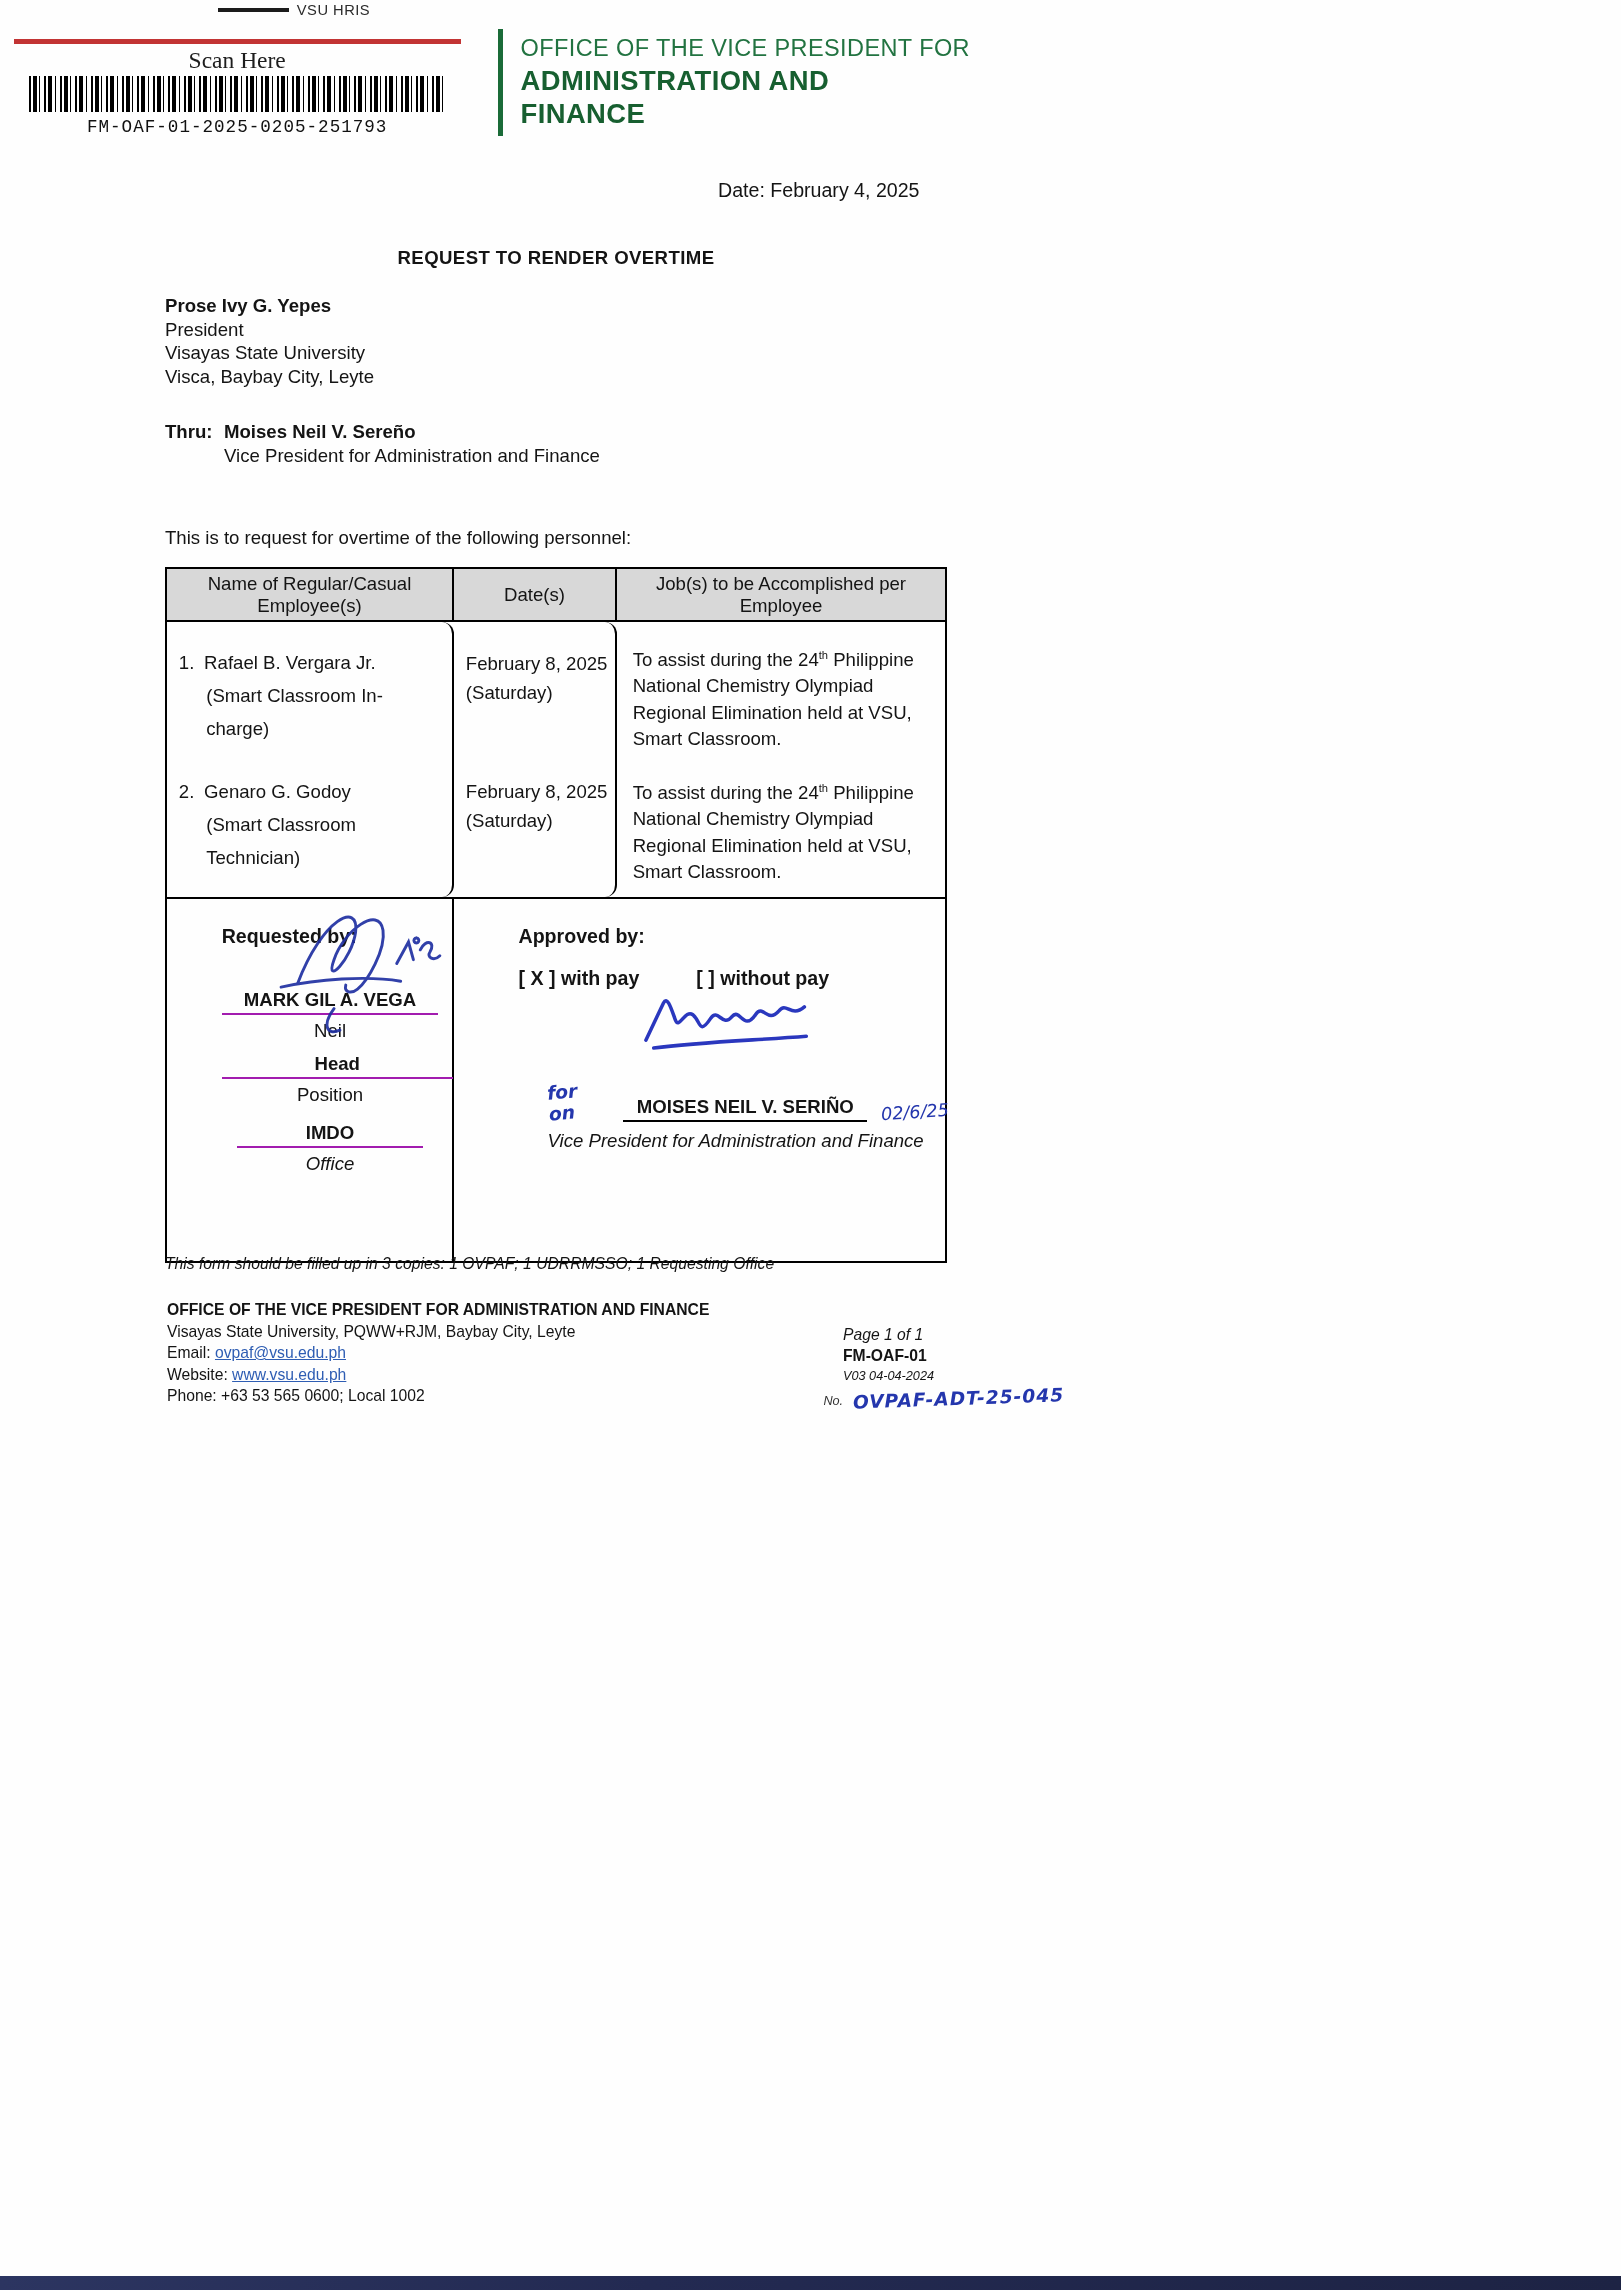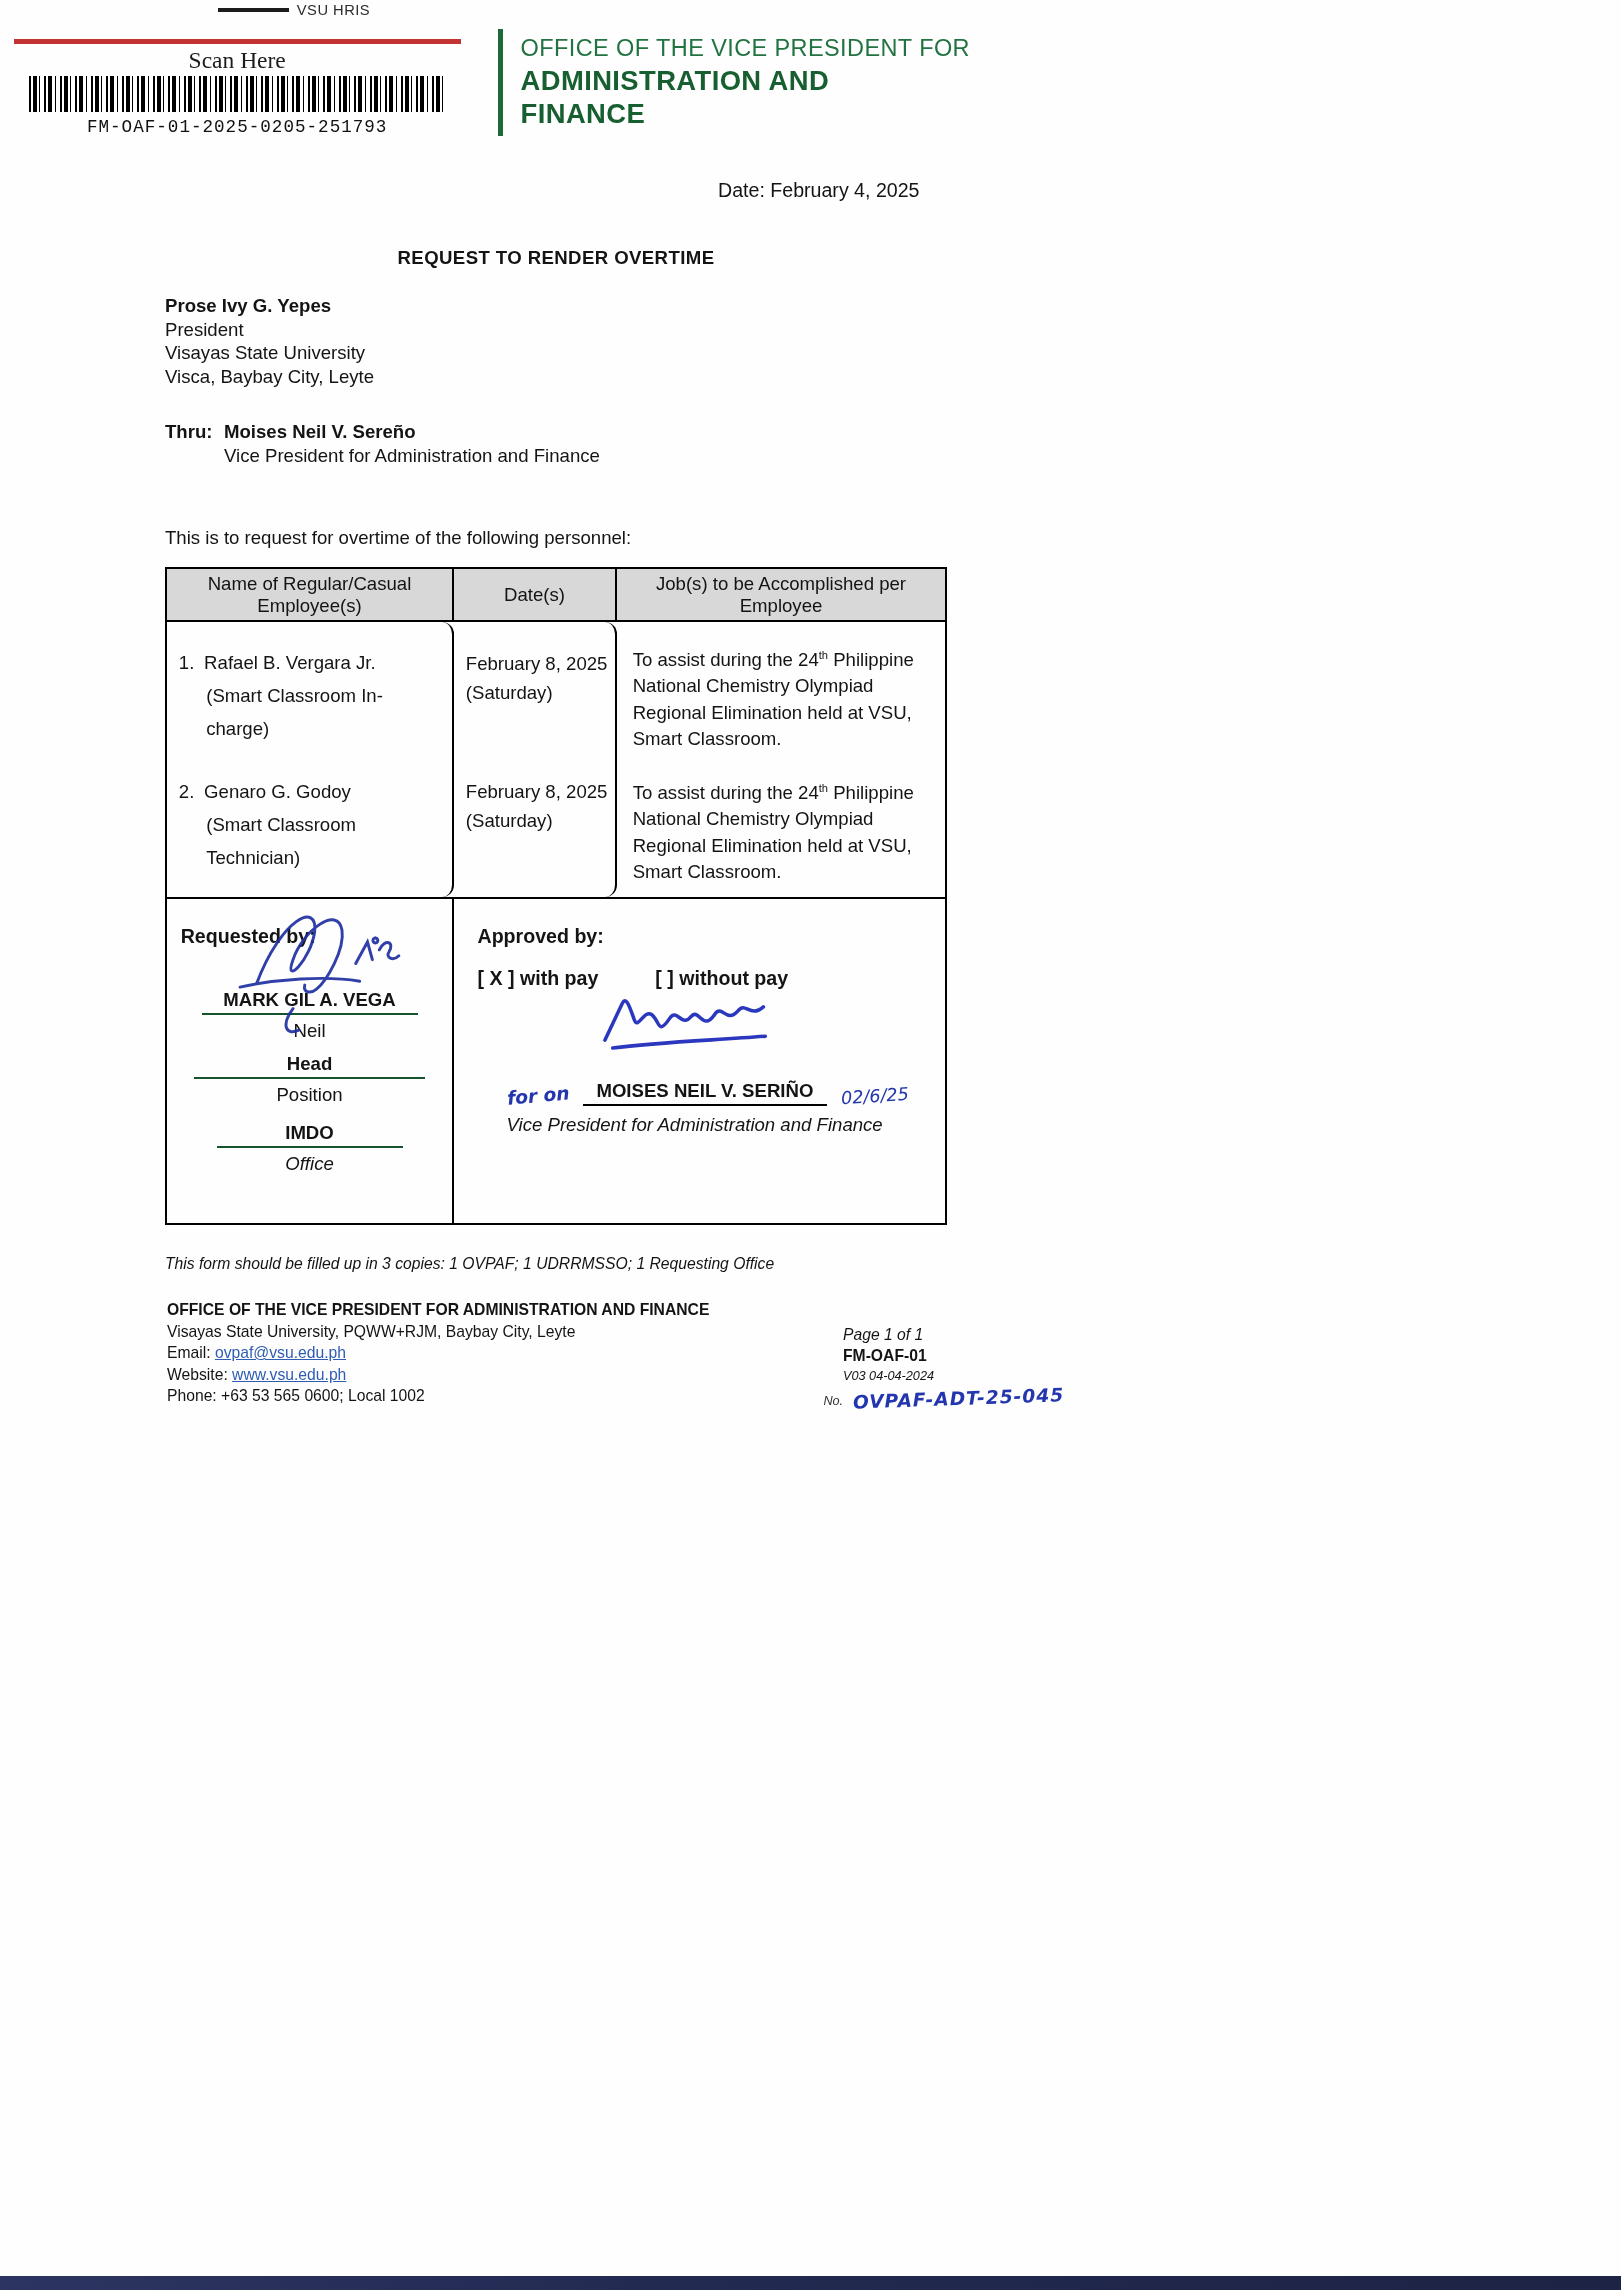--- a/index.html
+++ b/index.html
@@ -59,26 +59,26 @@
   .c-date .e1 { padding:27.4px 3.9px 0 11.8px; }
   .c-date .e2 { padding:15.7px 3.9px 0 11.8px; }
   .d-text { line-height:29px; }
   .c-job .e1 { padding:19.6px 7.8px 0 15.7px; }
   .c-job .e2 { padding:13.7px 7.8px 0 15.7px; }
   .job { line-height:26.5px; }
   .job sup { font-size:.6em; }
 
   
   .t-sign { display:grid; grid-template-columns:287px 495px; border-top:2px solid #000; }
-  .t-sign > div { height:324px; position:relative; }
+  .t-sign > div { height:362px; position:relative;margin-left:41px; }
   .s-left { border-right:2px solid #000; padding:25.5px 13.7px 0 13.7px; }
   .s-label { font-weight:bold; font-size:19.6px; }
   .sig1 { position:absolute; left:65px; top:-5.9px; z-index:2; }
   .line-value { width:216px; margin:0 auto; text-align:center; font-weight:bold;
-                border-bottom:2px solid #14532d; padding-bottom:2px; }
+                border-bottom:2px solid #a21caf; padding-bottom:2px; }
   .line-caption { text-align:center; margin-top:4.9px; }
   .mt-name { margin-top:41px; }
   .mt-pos { margin-top:11.8px; }
   .mt-off { margin-top:15.7px; }
   .caption-italic { font-style:italic; }
   .w230 { width:231px; } .w190 { width:186px; }
   .s-right { padding:25.5px 0 0 23.5px; }
   .pay-row { display:flex; gap:57px; margin-top:19.6px; font-weight:bold; font-size:19.6px; }
   .sig2 { position:absolute; left:145px; top:94px; z-index:2; }
   .approved-name-row { display:flex; align-items:flex-end; margin:90px 0 0 29px; gap:13.7px; }

